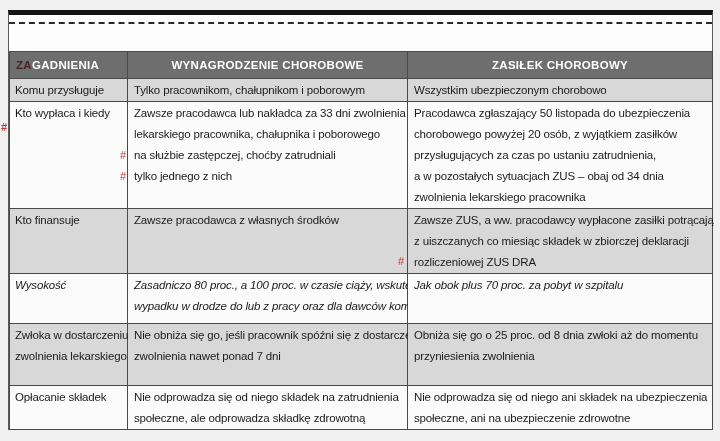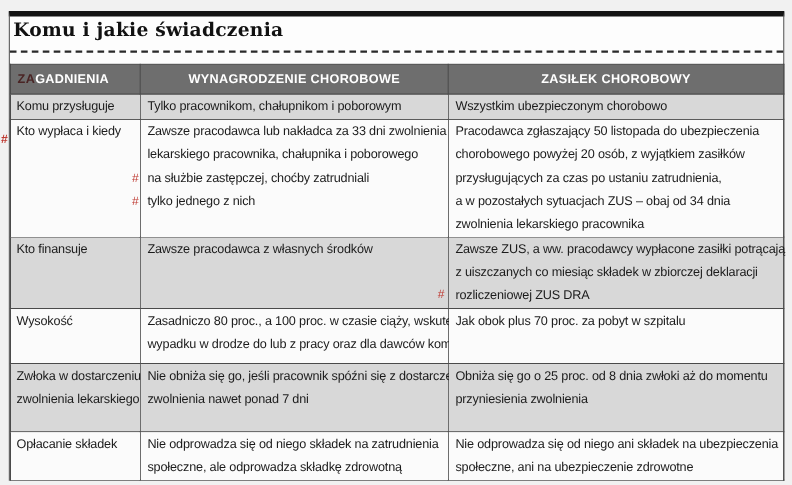--- a/index.html
+++ b/index.html
@@ -35,21 +35,21 @@
   .dashed {
     margin-top: 7px;
     border-top: 2px dashed #2a2a2a;
     height: 0;
   }
 
   table.benefits {
     border-collapse: collapse;
     table-layout: fixed;
     width: 703px;
-    margin-top: 10px;
+    margin-top: 27px;
   }
   .benefits th, .benefits td {
     border: 1px solid #4a4a4a;
     vertical-align: top;
     box-sizing: border-box;
   }
   .benefits th {
     background: #6e6e6e; color: #ffffff;
     font-size: 11.5px; font-weight: bold;
     letter-spacing: 0.3px;
@@ -69,39 +69,38 @@
     padding: 1px 3px 0 6px;
     position: relative;
   }
   td.c1 { padding-left: 5px; }
   tr.gray td { background: #d8d8d8; }
   tr.white td { background: #fbfbfb; }
 
   tr.r0 { height: 14px; }
   tr.r1 { height: 84px; }
   tr.r2 { height: 65px; }
-  tr.r3 { height: 50px; }
+  tr.r3 { height: 50px; font-style: italic; }
   tr.r4 { height: 62px; }
   tr.r5 { height: 44px; }
 
   .ln { white-space: nowrap; position: relative; }
   .hash { color: #bf3a32; font-size: 11px; }
   .hash-left { position: absolute; left: -14px; top: 0; }
   .hash-br { position: absolute; right: 3px; bottom: 1px; }
   .red-ellipsis { color: #9a4038; margin-left: 3px; }
 </style>
 </head>
 <body>
 
 <div class="page">
 
   <span class="margin-hash">#</span>
 
   <div class="frame">
-    <h1 class="title">Komu i jakie świadczenia</h1>
     <div class="dashed"></div>
 
     <table class="benefits">
       <colgroup>
         <col class="c1">
           <col class="c2">
           <col class="c3">
       </colgroup>
       <thead>
         <tr>

